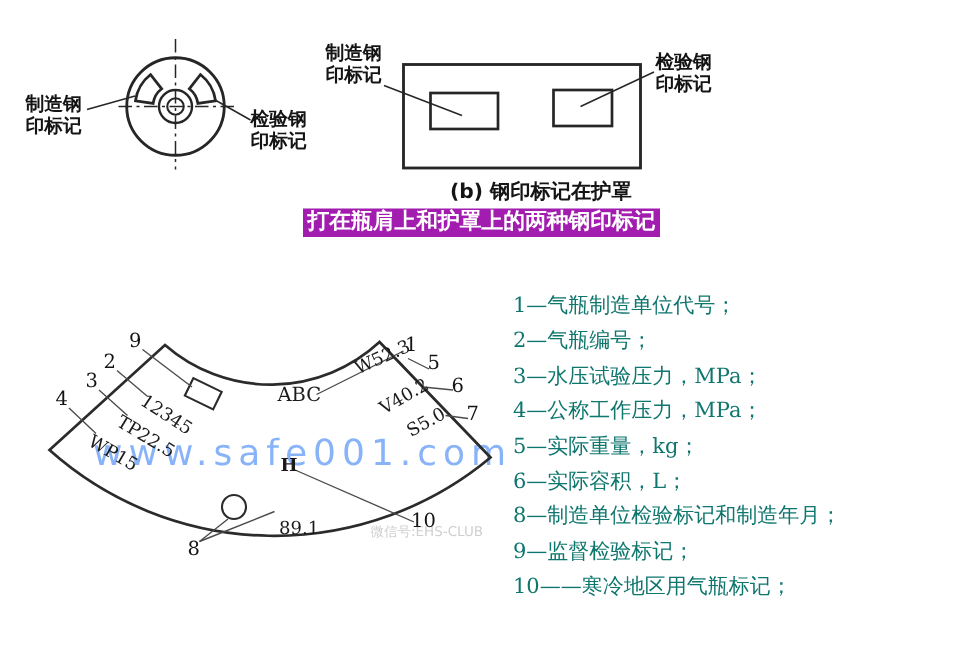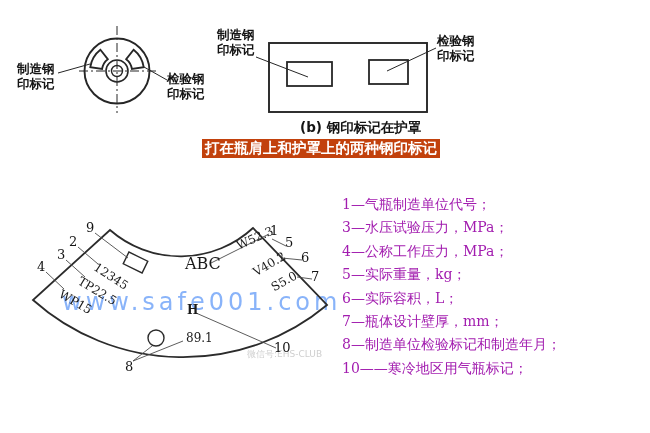--- a/index.html
+++ b/index.html
@@ -3,29 +3,29 @@
 <meta charset="utf-8">
 <style>
   html,body{margin:0;padding:0;background:#fff;}
   .canvas{position:relative;width:650px;height:433px;background:#ffffff;overflow:hidden;
           font-family:"DejaVu Serif",serif;}
   svg.overlay{position:absolute;left:0;top:0;}
   .lbl{position:absolute;font-family:"DejaVu Sans",sans-serif;font-weight:bold;
        font-size:12.5px;line-height:15px;color:#141414;white-space:nowrap;text-align:center;}
   .cap{position:absolute;font-family:"DejaVu Sans",sans-serif;font-weight:bold;
        font-size:13.5px;color:#141414;white-space:nowrap;}
-  .hl{position:absolute;left:202px;top:139px;height:17px;background:#c2410c;color:#ffffff;
+  .hl{position:absolute;left:202px;top:139px;height:17px;background:#a21caf;color:#ffffff;
       font-family:"DejaVu Sans",sans-serif;font-weight:bold;font-size:14.5px;line-height:17px;
       padding:1px 3px;white-space:nowrap;}
   .num{position:absolute;font-size:13px;line-height:14px;color:#141414;
        font-family:"DejaVu Serif",serif;}
   .btext{position:absolute;font-size:12px;line-height:14px;color:#1a1a1a;
          font-family:"DejaVu Serif",serif;transform-origin:left center;white-space:nowrap;}
   .legend{position:absolute;left:342px;top:193px;width:305px;}
-  .legend .li{font-size:14px;line-height:23.4px;color:#a21caf;white-space:nowrap;
+  .legend .li{font-size:14px;line-height:23.4px;color:#0f766e;white-space:nowrap;
               font-family:"DejaVu Serif",serif;}
   .wm-site{position:absolute;left:62px;top:288px;font-size:24px;letter-spacing:4px;
            color:#3b82f6;opacity:.6;font-family:"DejaVu Sans",sans-serif;white-space:nowrap;}
   .wm-wechat{position:absolute;left:247px;top:348px;font-size:9px;color:#cfcfcf;
              font-family:"DejaVu Sans",sans-serif;white-space:nowrap;}
 </style>
 </head>
 <body>
 
 <div class="canvas">
@@ -92,42 +92,43 @@
     <div>检验钢</div>
     <div>印标记</div>
   </div>
   <div class="cap" style="left:300px;top:119px;">(b) 钢印标记在护罩</div>
 
   <div class="hl">打在瓶肩上和护罩上的两种钢印标记</div>
 
   <div class="btext" style="left:95px;top:259px;transform:rotate(33deg);">12345</div>
   <div class="btext" style="left:79px;top:273px;transform:rotate(31deg);">TP22.5</div>
   <div class="btext" style="left:60px;top:286px;transform:rotate(30deg);">WP15</div>
-  <div class="btext" style="left:185px;top:257px;font-size:16px;">ABC</div>
+  <div class="btext" style="left:185px;top:257px;font-size:13px;">ABC</div>
   <div class="btext" style="left:237px;top:239px;transform:rotate(-24deg);">W52.3</div>
   <div class="btext" style="left:254px;top:266px;transform:rotate(-30deg);">V40.2</div>
   <div class="btext" style="left:272px;top:281px;transform:rotate(-29deg);">S5.0</div>
   <div class="btext" style="left:187px;top:303px;font-weight:bold;">H</div>
-  <div class="btext" style="left:186px;top:331px;">89.1</div>
+  <div class="btext" style="left:186px;top:345px;">89.1</div>
 
   <div class="num" style="left:270px;top:224px;">1</div>
   <div class="num" style="left:69px;top:235px;">2</div>
   <div class="num" style="left:57px;top:248px;">3</div>
   <div class="num" style="left:37px;top:260px;">4</div>
   <div class="num" style="left:285px;top:236px;">5</div>
   <div class="num" style="left:301px;top:251px;">6</div>
   <div class="num" style="left:311px;top:270px;">7</div>
   <div class="num" style="left:125px;top:360px;">8</div>
   <div class="num" style="left:86px;top:221px;">9</div>
   <div class="num" style="left:274px;top:341px;">10</div>
 
   <div class="legend">
     <div class="li">1—气瓶制造单位代号；</div>
+    <div class="li">2—气瓶编号；</div>
     <div class="li">3—水压试验压力，MPa；</div>
     <div class="li">4—公称工作压力，MPa；</div>
     <div class="li">5—实际重量，kg；</div>
     <div class="li">6—实际容积，L；</div>
-    <div class="li">7—瓶体设计壁厚，mm；</div>
     <div class="li">8—制造单位检验标记和制造年月；</div>
+    <div class="li">9—监督检验标记；</div>
     <div class="li">10——寒冷地区用气瓶标记；</div>
   </div>
 
 </div>
 
 </body></html>

